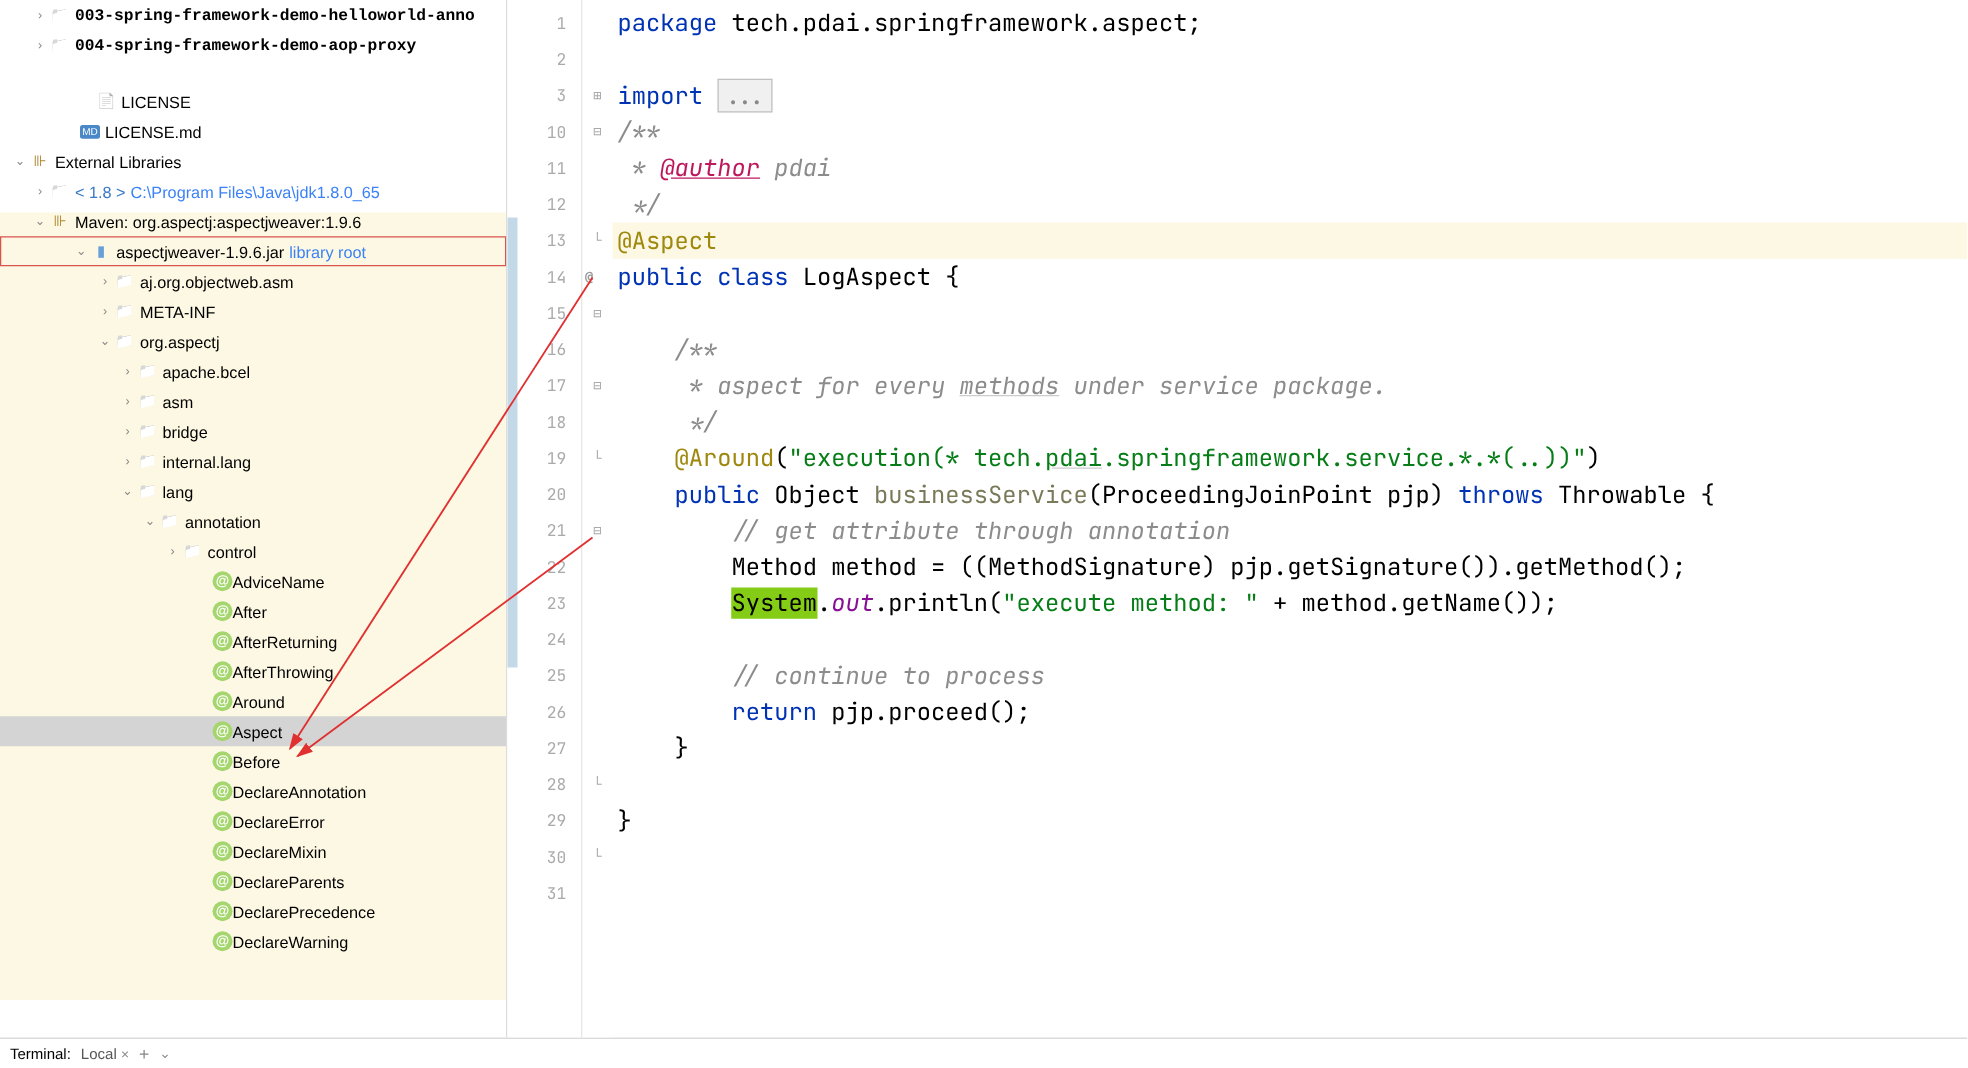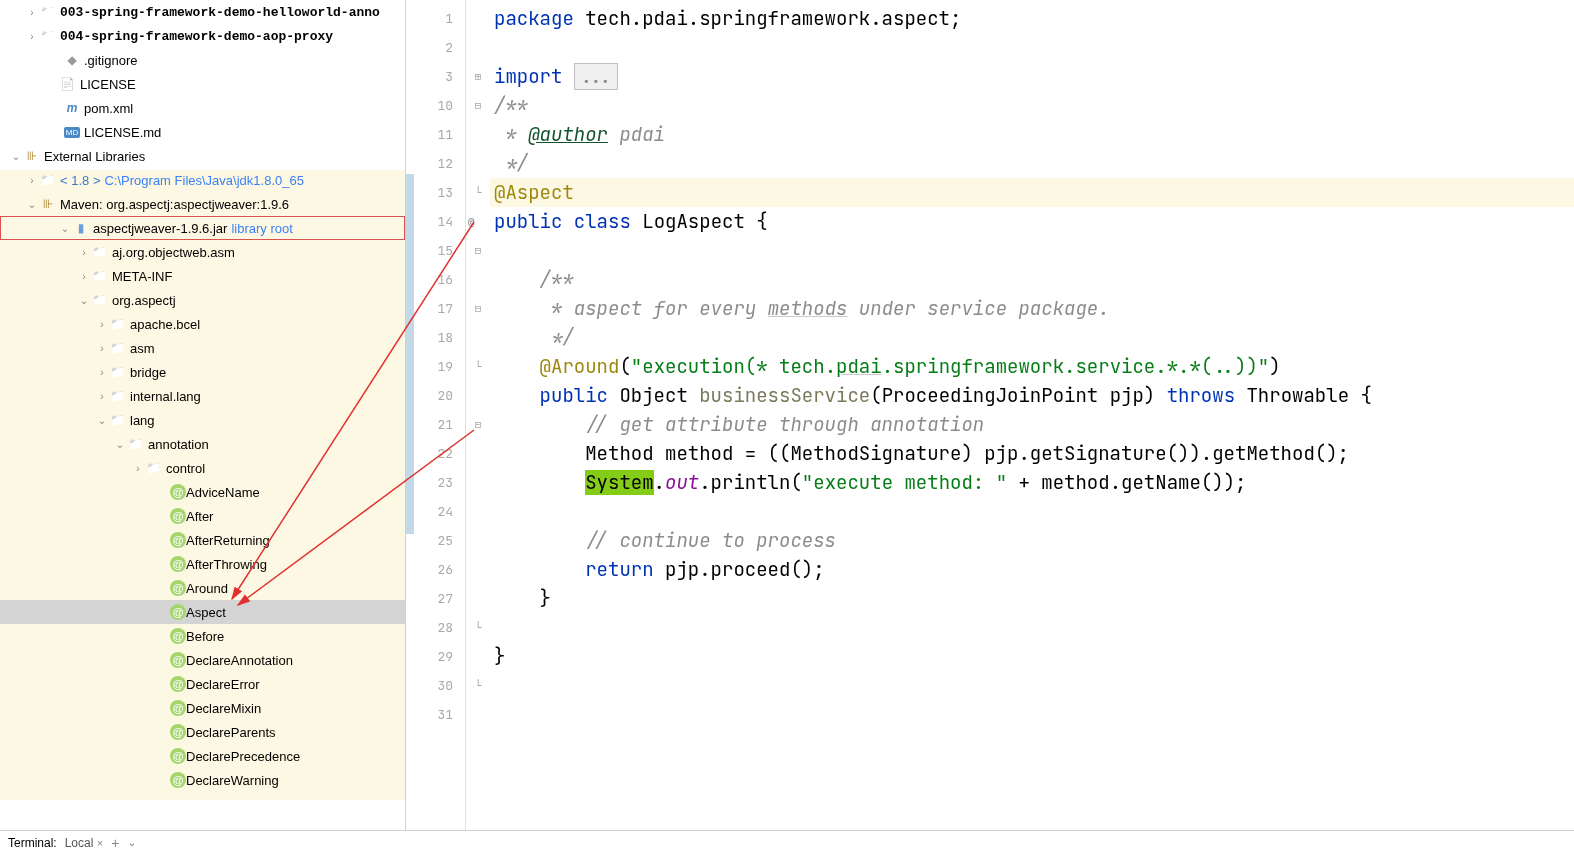--- a/index.html
+++ b/index.html
@@ -29,21 +29,21 @@
     .fold-col { width: 24px; background: #fff; text-align: center; color: #aaa; font-family: Consolas, monospace; font-size: 11px; padding-top: 4px; }
     .fold-line { height: 29px; line-height: 29px; position: relative; }
     .fold-anno { position: absolute; left: 2px; color: #999; font-weight: bold; }
     .code { flex: 1; font-family: "JetBrains Mono", Consolas, monospace; font-size: 19px; line-height: 29px; padding-top: 4px; white-space: pre; }
     .code-line { height: 29px; padding-left: 4px; }
     .code-line.hl { background: #fdf8e3; }
     .kw { color: #0033b3; }
     .anno { color: #9e880d; }
     .str { color: #067d17; }
     .cmt { color: #8c8c8c; font-style: italic; }
-    .doctag { color: #14532d; font-style: italic; text-decoration: underline; text-align: center; }
+    .doctag { color: #be185d; font-style: italic; text-decoration: underline; text-align: center; }
     .underln { text-decoration: underline; text-decoration-color: #ccc; }
     .static-ref { color: #871094; font-style: italic; }
     .fnname { color: #7a7a5a; }
     .collapsed-box { border: 1px solid #c0c0c0; background: #f0f0f0; padding: 0 4px; color: #888; }
     .sys-hl { background: #84cc16; }
     .diff-bar { position: absolute; left: 0; width: 8px; background: #c3d9e8; }
     .terminal-bar { height: 24px; border-top: 1px solid #d0d0d0; display: flex; align-items: center; padding-left: 8px; font-size: 12px; gap: 8px; }
     .term-tab { color: #555; }
     .close-x { color: #888; font-size: 11px; }
     .plus { color: #888; font-size: 14px; }
@@ -60,34 +60,24 @@
         <div class="tree-item" style="padding-left: 24px;">
           <span class="tree-arrow">›</span>
           <span class="tree-icon folder-icon"></span>
           <span class="bold" style="">003-spring-framework-demo-helloworld-anno</span>
         </div>
         <div class="tree-item" style="padding-left: 24px;">
           <span class="tree-arrow">›</span>
           <span class="tree-icon folder-icon"></span>
           <span class="bold" style="">004-spring-framework-demo-aop-proxy</span>
         </div>
-        <div class="tree-item" style="padding-left: 48px;">
-          <span class="tree-arrow"></span>
-          <span class="tree-icon git-icon"></span>
-          <span class="" style="">.gitignore</span>
-        </div>
-        <div class="tree-item" style="padding-left: 44px;">
+        <div class="tree-item" style="padding-left: 61px; margin-top: 21px;">
           <span class="tree-arrow"></span>
           <span class="tree-icon file-icon"></span>
           <span class="" style="">LICENSE</span>
-        </div>
-        <div class="tree-item" style="padding-left: 48px;">
-          <span class="tree-arrow"></span>
-          <span class="tree-icon maven-icon"></span>
-          <span class="" style="">pom.xml</span>
         </div>
         <div class="tree-item" style="padding-left: 48px;">
           <span class="tree-arrow"></span>
           <span class="tree-icon md-icon"></span>
           <span class="" style="">LICENSE.md</span>
         </div>
         <div class="tree-item" style="padding-left: 8px;">
           <span class="tree-arrow">⌄</span>
           <span class="tree-icon lib-icon"></span>
           <span class="" style="">External Libraries</span>

